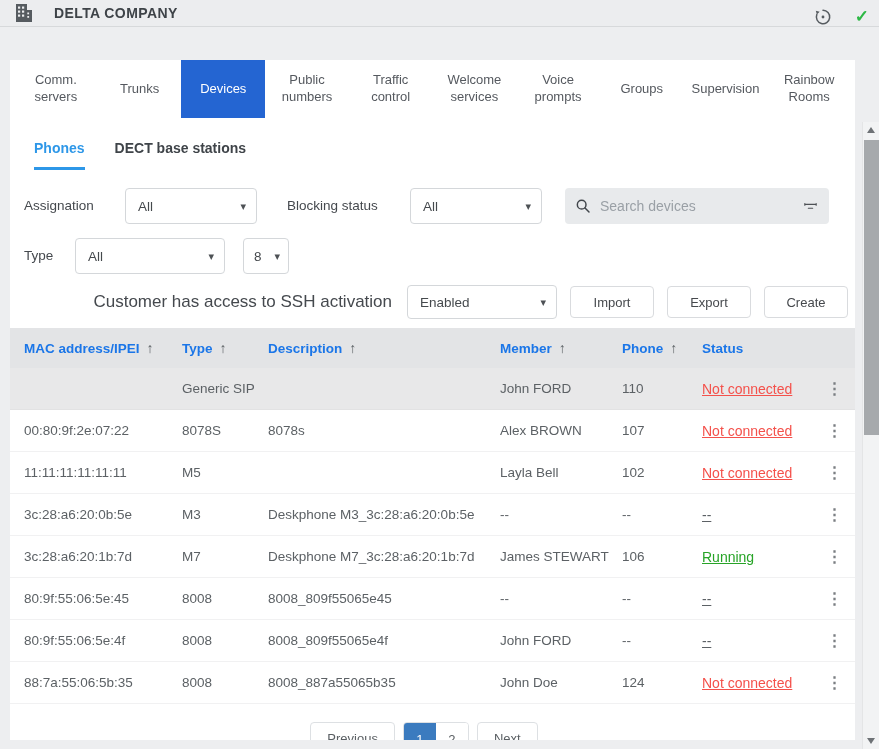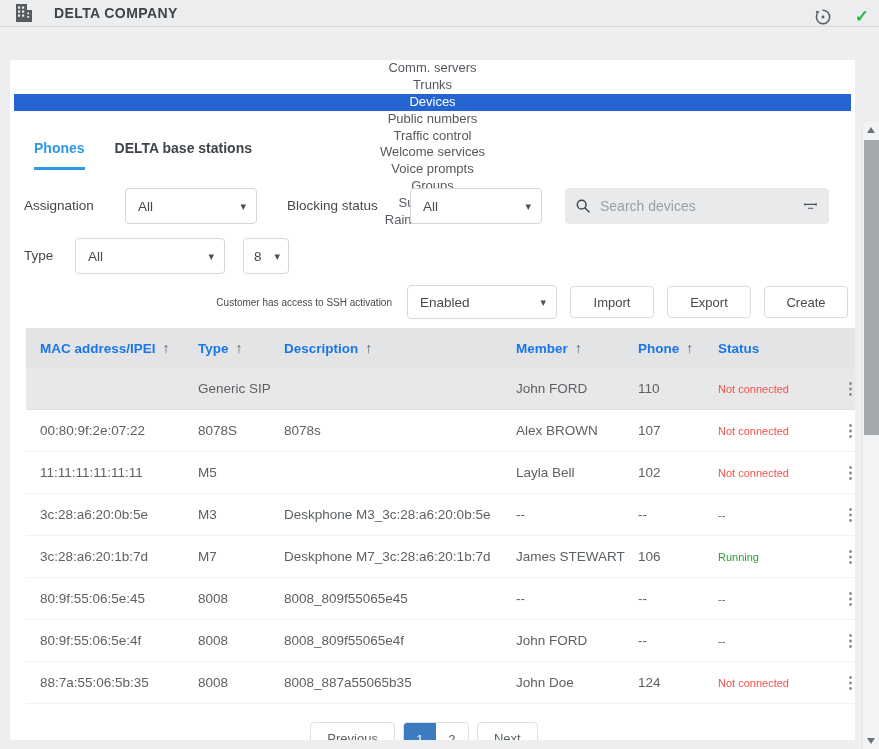--- a/index.html
+++ b/index.html
@@ -26,21 +26,21 @@
   .history-ic { width:20px; height:20px; cursor:pointer; }
   .check-ic { color:var(--check_green,#2db845); font-size:17px; font-weight:700; cursor:pointer; }
 
   
   .card {
     position:absolute; left:10px; top:60px; width:845px; height:680px;
     background:#ffffff; overflow:hidden;
   }
 
   
-  .tabbar { display:flex; align-items:stretch; height:58px; padding:0 4px;flex-direction:column; }
+  .tabbar { display:flex; align-items:stretch; height:58px; padding:0 4px; }
   .tab {
     flex:1; display:flex; align-items:center; justify-content:center;
     text-align:center; font-size:13px; line-height:1.3; color:#55595f;
     cursor:pointer; padding:0 5px;
   }
   .tab.active { background:var(--tab_active_bg,#2465d2); color:#ffffff; }
 
   
   .subtabs { position:absolute; left:24px; top:80px; display:flex; gap:30px; }
   .subtab {
@@ -78,41 +78,41 @@
 
   .lbl-type  { left:14px; top:178px; }
   .sel-type  { left:65px;  top:178px; width:150px; }
   .sel-size  { left:233px; top:178px; width:46px; padding:0 8px 0 10px; }
 
   
   .ssh-row {
     position:absolute; right:7px; top:225px; height:34px;
     display:flex; align-items:center; gap:13px;
   }
-  .ssh-label { font-size:10px; color:#45494e; margin-right:2px; }
+  .ssh-label { font-size:17px; color:#45494e; margin-right:2px; }
   .sel-ssh { position:static; width:150px; height:34px; }
   .btn {
     height:32px; min-width:84px; padding:0 18px; background:#fff;
     border:1px solid #d9dbde; border-radius:4px; font-family:"Liberation Sans",sans-serif;
     font-size:13px; color:#46494d; cursor:pointer;
   }
 
   
-  .table { position:absolute; left:16px; top:268px; width:845px; }
+  .table { position:absolute; left:0; top:268px; width:845px; }
   .tr, .thead {
     display:grid; grid-template-columns:158px 86px 232px 122px 80px 112px 1fr;
     padding-left:14px; align-items:center;
   }
   .thead { height:40px; background:#e3e4e6; }
   .th { font-size:13.5px; font-weight:700; color:var(--column_header,#1b76e8); display:flex; align-items:center; cursor:pointer; }
   .th .sort { color:#5a5f63; font-weight:400; font-size:14px; margin-left:7px; }
   .tr { height:42px; background:#fff; border-bottom:1px solid #f1f1f2; }
   .tr.highlight { background:#e8e8e9; border-bottom-color:#e2e2e3; }
   .td { font-size:13.5px; color:#5c6165; overflow:hidden; white-space:nowrap; text-overflow:ellipsis; padding-right:8px; }
-  .td.status { font-size:11px; }
+  .td.status { font-size:14px;text-decoration:underline; }
   .td.actions { text-align:center; padding-right:0; }
   .kebab { color:#7a7e82; font-size:16px; font-weight:700; cursor:pointer; background:none; border:none; line-height:1; font-family:"Liberation Sans",sans-serif; }
 
   
   .pagination {
     position:absolute; left:0; right:17px; top:662px;
     display:flex; justify-content:center; align-items:flex-start; gap:8px;
   }
   .pg-btn {
     height:32px; background:#fff; border:1px solid #dde0e3; border-radius:4px;
@@ -175,21 +175,21 @@
     <div class="tab">Traffic control</div>
     <div class="tab">Welcome services</div>
     <div class="tab">Voice prompts</div>
     <div class="tab">Groups</div>
     <div class="tab">Supervision</div>
     <div class="tab">Rainbow Rooms</div>
   </div>
 
   <div class="subtabs">
     <div class="subtab active">Phones</div>
-    <div class="subtab">DELTA base stations</div>
+    <div class="subtab">DECT base stations</div>
   </div>
 
   <div class="flabel lbl-assignation">Assignation</div>
   <div class="select sel-assignation">
     <span>All</span>
     <span class="caret">▾</span>
   </div>
   <div class="flabel lbl-blocking">Blocking status</div>
   <div class="select sel-blocking">
     <span>All</span>

